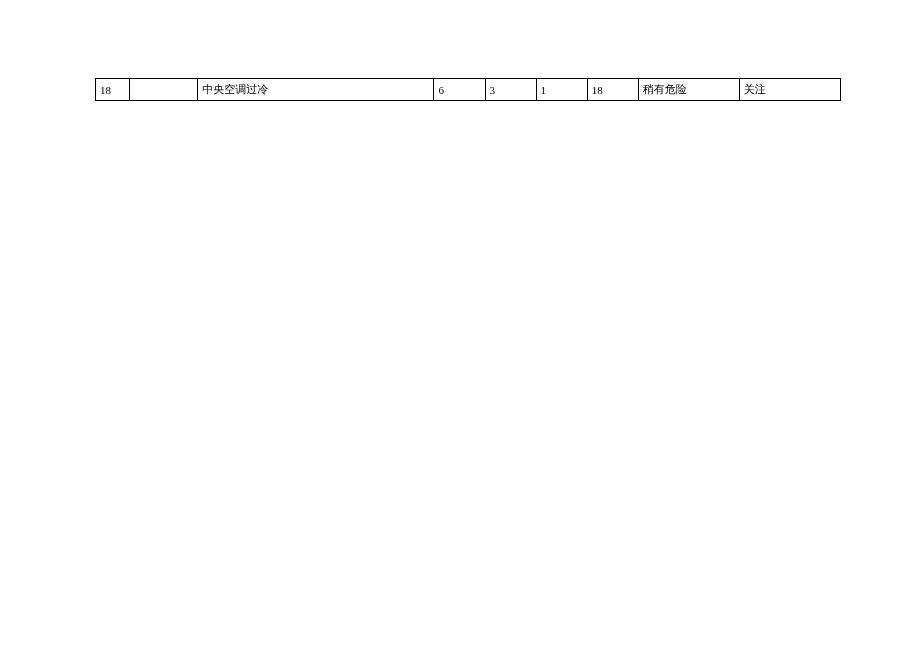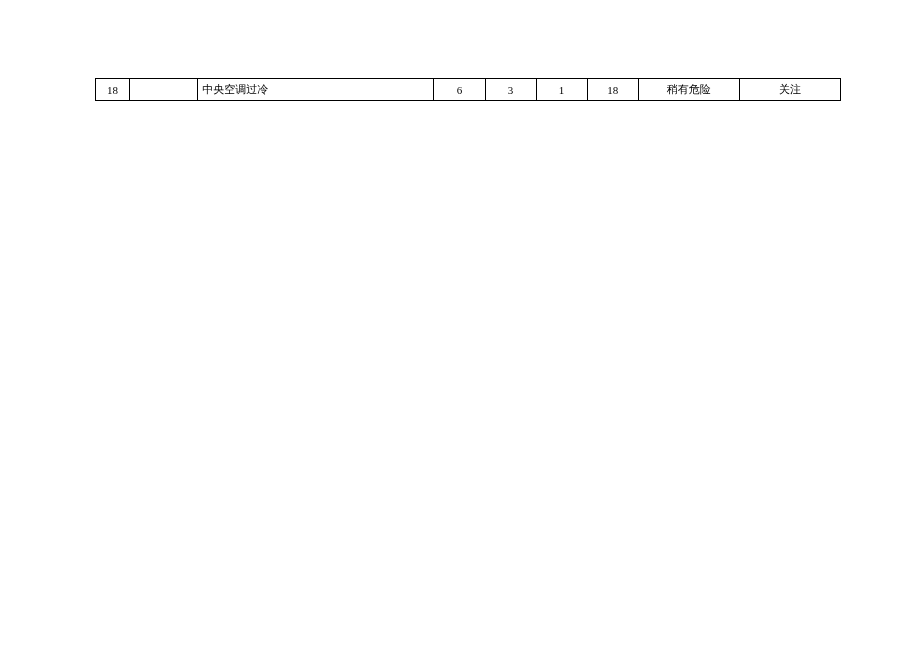--- a/index.html
+++ b/index.html
@@ -23,21 +23,21 @@
     }
     table {
       border-collapse: collapse;
       width: 100%;
       table-layout: fixed;
     }
     td {
       border: 1px solid #000000;
       height: 22px;
       vertical-align: middle;
-      text-align: center;
+      text-align: left;
       padding: 2px 4px;
       overflow: hidden;
       white-space: nowrap;
     }
     td.left-align {
       text-align: left;
       margin-top: 28px;
     }
     .col-1 { width: 32px; }
     .col-2 { width: 64px; }

